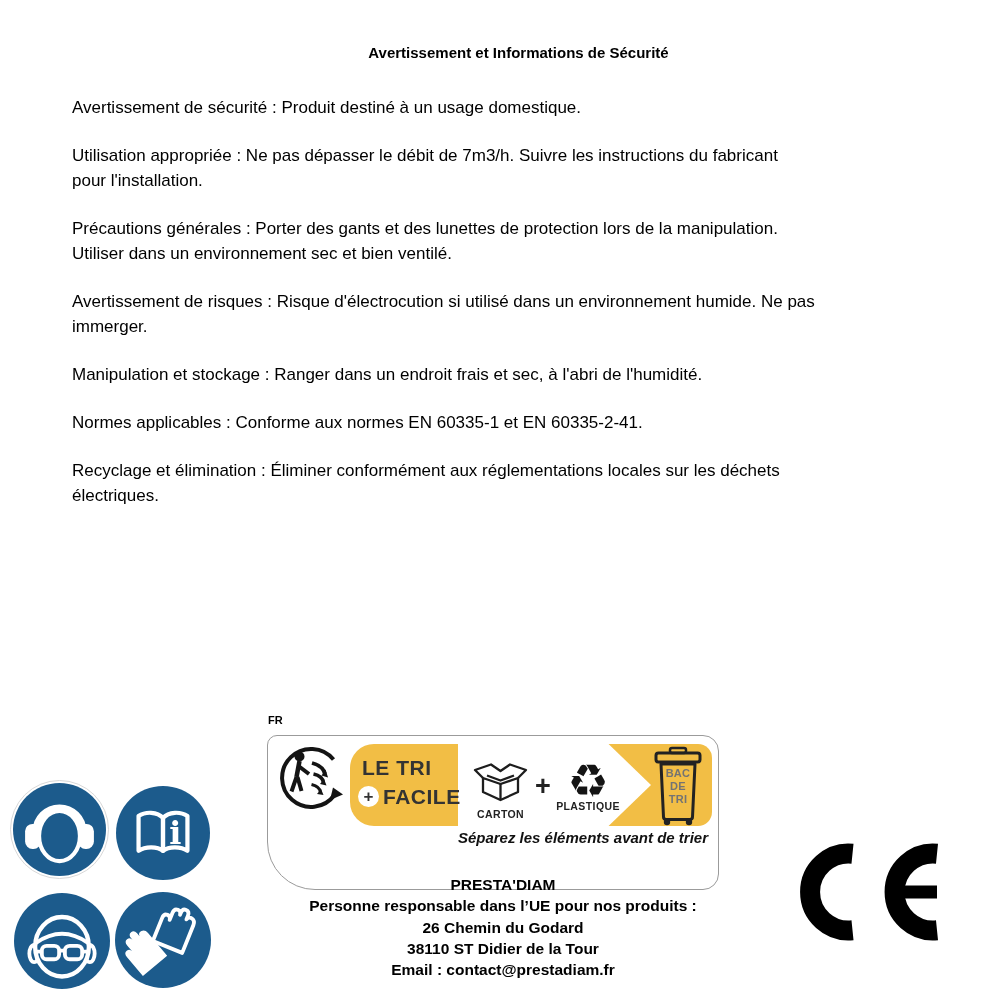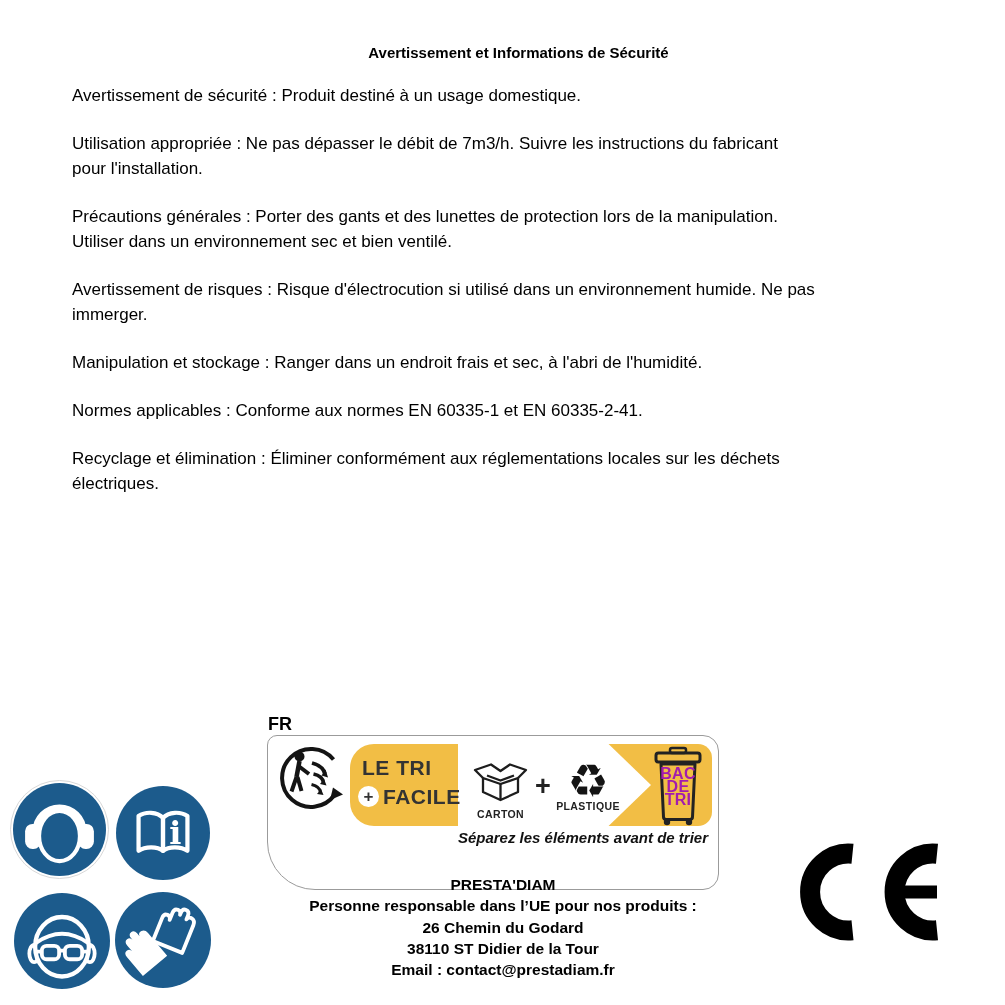--- a/index.html
+++ b/index.html
@@ -13,34 +13,34 @@
   }
 
   
   .doc-title {
     position: absolute; top: 28px; left: 0; width: 1005px;
     text-align: center; font-size: 15px; font-weight: bold; margin: 16px;
   }
 
   
   .body-text { position: absolute; left: 72px; top: 83px; }
-  .para { margin: 0 0 23px 0; }
+  .para { margin: 12px 0 23px 0; }
   .line { display: block; white-space: nowrap; font-size: 17px; line-height: 25px; }
 
   
   .picto { position: absolute; }
   .picto svg { display: block; width: 100%; height: 100%; }
   .ringed { border: 1px solid #d8d8d8; border-radius: 50%; padding: 2px; }
   #picto-ear     { left: 10px;  top: 780px; width: 93px;  height: 93px; }
   #picto-manual  { left: 116px; top: 786px; width: 94px;  height: 94px; }
   #picto-goggles { left: 14px;  top: 893px; width: 96px;  height: 96px; }
   #picto-gloves  { left: 115px; top: 892px; width: 96px;  height: 96px; }
 
   
-  .fr-code { position: absolute; left: 268px; top: 714px; font-size: 18px; font-weight: bold; }
+  .fr-code { position: absolute; left: 268px; top: 714px; font-size: 11px; font-weight: bold; }
   .tri-label {
     position: absolute; left: 267px; top: 735px; width: 452px; height: 155px;
     border: 1.5px solid #9b9b9b; border-radius: 10px 16px 16px 48px;
     background: #fff; box-sizing: border-box;
   }
   .tri-label > * { position: absolute; }
   .triman { left: 10px; top: 8px; width: 74px; height: 66px; }
   .yellow-band {
     left: 82px; top: 8px; width: 362px; height: 82px;
     background: #F2BE45; border-radius: 24px 14px 14px 24px;
@@ -58,21 +58,21 @@
   .carton-icon { left: 205px; top: 23px; width: 55px; height: 46px; }
   .mat-label { font-size: 10.5px; font-weight: 700; letter-spacing: .4px; color: #222; text-align: center; white-space: nowrap; }
   #carton-label    { left: 195px; top: 72px; width: 75px; }
   #plastique-label { left: 283px; top: 64px; width: 74px; }
   .mat-plus { left: 259px; top: 35px; width: 32px; text-align: center; font-size: 27px; font-weight: 700; color: #222; }
   .recycle-glyph { left: 289px; top: 20px; width: 62px; text-align: center; font-size: 46px; line-height: 50px; color: #141414; }
   .bin { left: 383px; top: 10px; width: 54px; height: 80px; }
   .bin svg { position: absolute; left: 0; top: 0; width: 100%; height: 100%; }
   .bin-text {
     position: absolute; left: 0; top: 21px; width: 100%; text-align: center;
-    font-weight: 700; font-size: 16px; line-height: 13px; color: #a21caf; letter-spacing: .3px;
+    font-weight: 700; font-size: 11px; line-height: 13px; color: #737373; letter-spacing: .3px;
   }
   .separez {
     right: 10px; top: 93px; font-size: 15px; font-style: italic; font-weight: 700;
     color: #111; white-space: nowrap;
   }
 
   
   .responsible {
     position: absolute; left: 253px; top: 874px; width: 500px;
     text-align: center; font-weight: 700; font-size: 15.5px; line-height: 21.3px;

